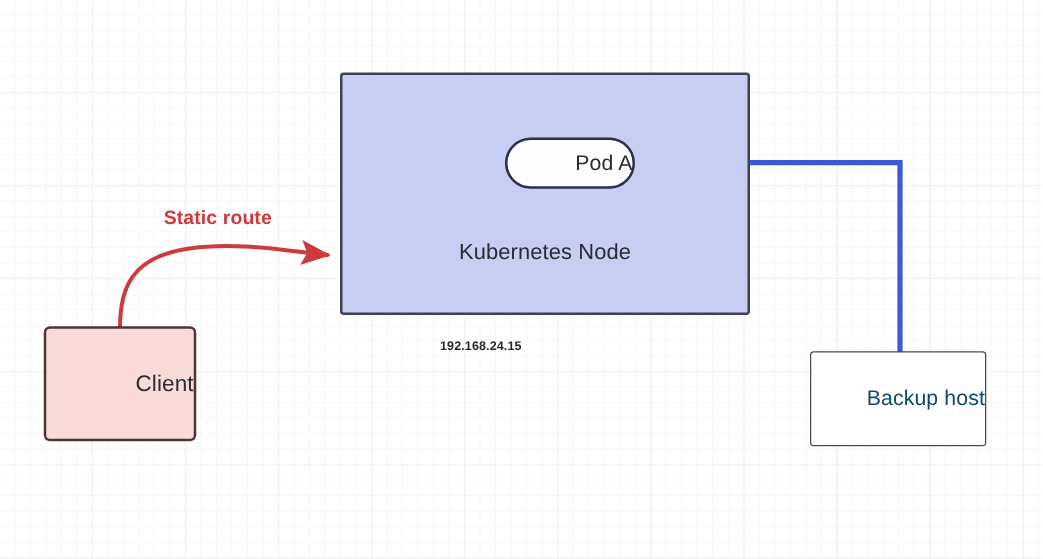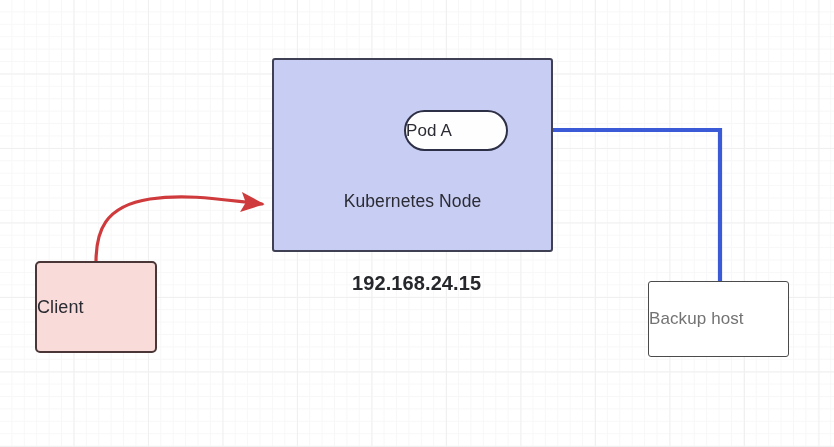--- a/index.html
+++ b/index.html
@@ -34,36 +34,36 @@
     width: 834px;
     height: 447px;
     pointer-events: none;
   }
 
   .node {
     position: absolute;
     box-sizing: border-box;
     display: flex;
     align-items: center;
-    justify-content: flex-start;
+    justify-content: flex-end;
   }
 
   .node-label {
     font-size: 17px;
     color: #26262b;
     font-family: "Liberation Sans", sans-serif;
     letter-spacing: 0.1px;
     white-space: nowrap;
   }
 
   
   #k8s-node {
     left: 272px;
     top: 58px;
-    width: 281px;
+    width: 328px;
     height: 194px;
     background: #c8cdf3;
     border: 2px solid #3f4054;
     border-radius: 3px;
     align-items: flex-end;
     justify-content: center;
     padding-bottom: 38px;
   }
   #k8s-node .node-label {
     font-size: 17.5px;
@@ -105,28 +105,28 @@
     left: 648px;
     top: 281px;
     width: 141px;
     height: 76px;
     background: #ffffff;
     border: 1.6px solid #4b4b4b;
     border-radius: 3px;
   }
   #backup-host .node-label {
     font-size: 17px;
-    color: #737373;
+    color: #0c4a6e;
   }
 
   
   .ip-label {
     position: absolute;
     font-family: "Liberation Sans", sans-serif;
-    font-size: 20px;
+    font-size: 10px;
     font-weight: bold;
     color: #25272b;
     white-space: nowrap;
     letter-spacing: 0.1px;
   }
   #ip-k8s   { left: 352px; top: 272px; }
   #ip-client{ left: 33px;  top: 373px; }
   #ip-backup{ left: 669px; top: 376px; }
 
   
@@ -172,14 +172,15 @@
   </div>
 
   <div class="node" id="backup-host">
     <span class="node-label">Backup host</span>
   </div>
 
   <div class="ip-label" id="ip-k8s">192.168.24.15</div>
 
 
 
+  <div id="static-route-label">Static route</div>
 
 </div>
 
 </body></html>

